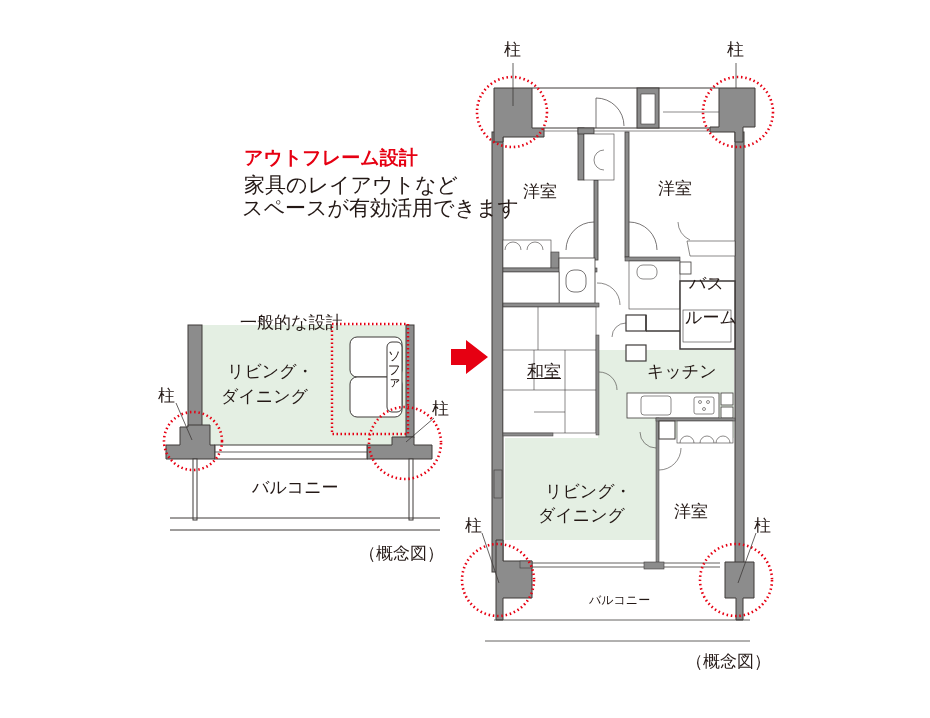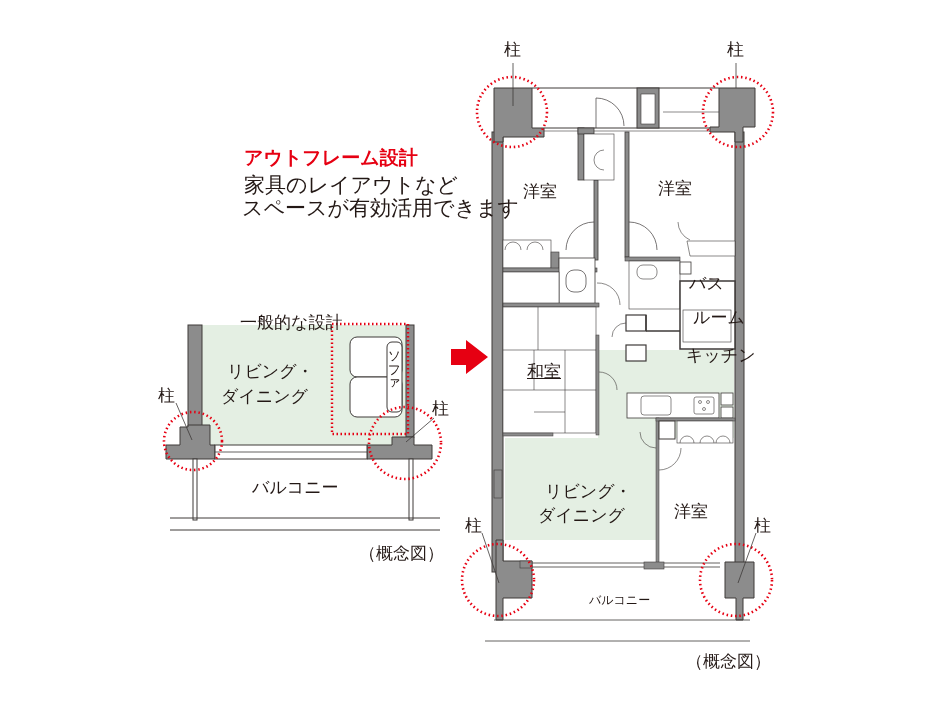--- a/index.html
+++ b/index.html
@@ -189,20 +189,20 @@
 <div class="abs sub" style="left:359px;top:542px;">（概念図）</div>
 
 <div class="abs sub" style="left:504px;top:38px;">柱</div>
 <div class="abs sub" style="left:727px;top:38px;">柱</div>
 <div class="abs sub" style="left:465px;top:514px;">柱</div>
 <div class="abs sub" style="left:754px;top:514px;">柱</div>
 
 <div class="abs sub" style="left:523px;top:180px;">洋室</div>
 <div class="abs sub" style="left:658px;top:177px;">洋室</div>
 <div class="abs sub" style="left:689px;top:272px;">バス</div>
-<div class="abs sub" style="left:685px;top:306px;margin-left:8px;">ルーム</div>
+<div class="abs sub" style="left:685px;top:306px;">ルーム</div>
 <div class="abs sub" style="left:527px;top:360px;text-decoration:underline;">和室</div>
-<div class="abs sub" style="left:647px;top:344px;margin-left:39px;">キッチン</div>
+<div class="abs sub" style="left:647px;top:360px;">キッチン</div>
 <div class="abs sub" style="left:545px;top:480px;">リビング・</div>
 <div class="abs sub" style="left:538px;top:504px;">ダイニング</div>
 <div class="abs sub" style="left:674px;top:500px;">洋室</div>
 <div class="abs" style="left:589px;top:592px;font-size:12px;">バルコニー</div>
 <div class="abs sub" style="left:686px;top:650px;">（概念図）</div>
 
 </body></html>

